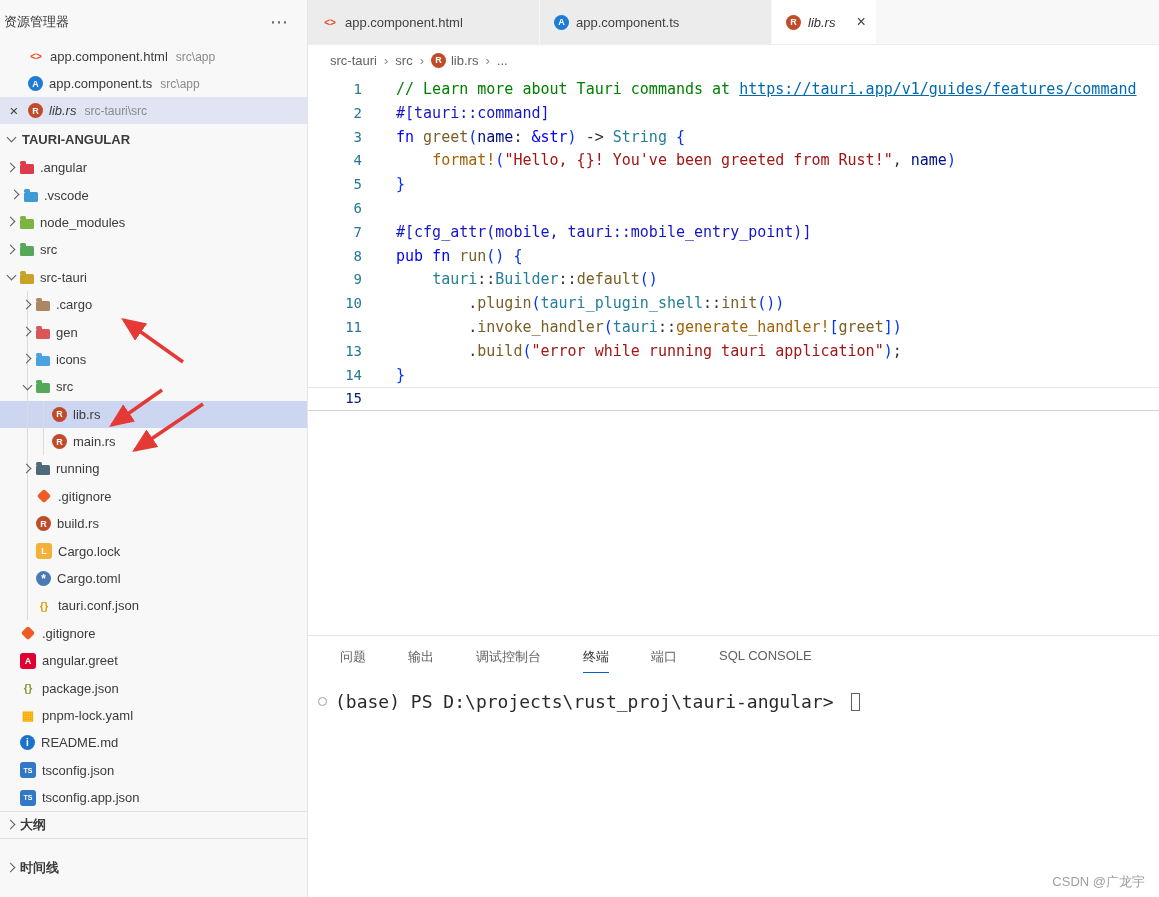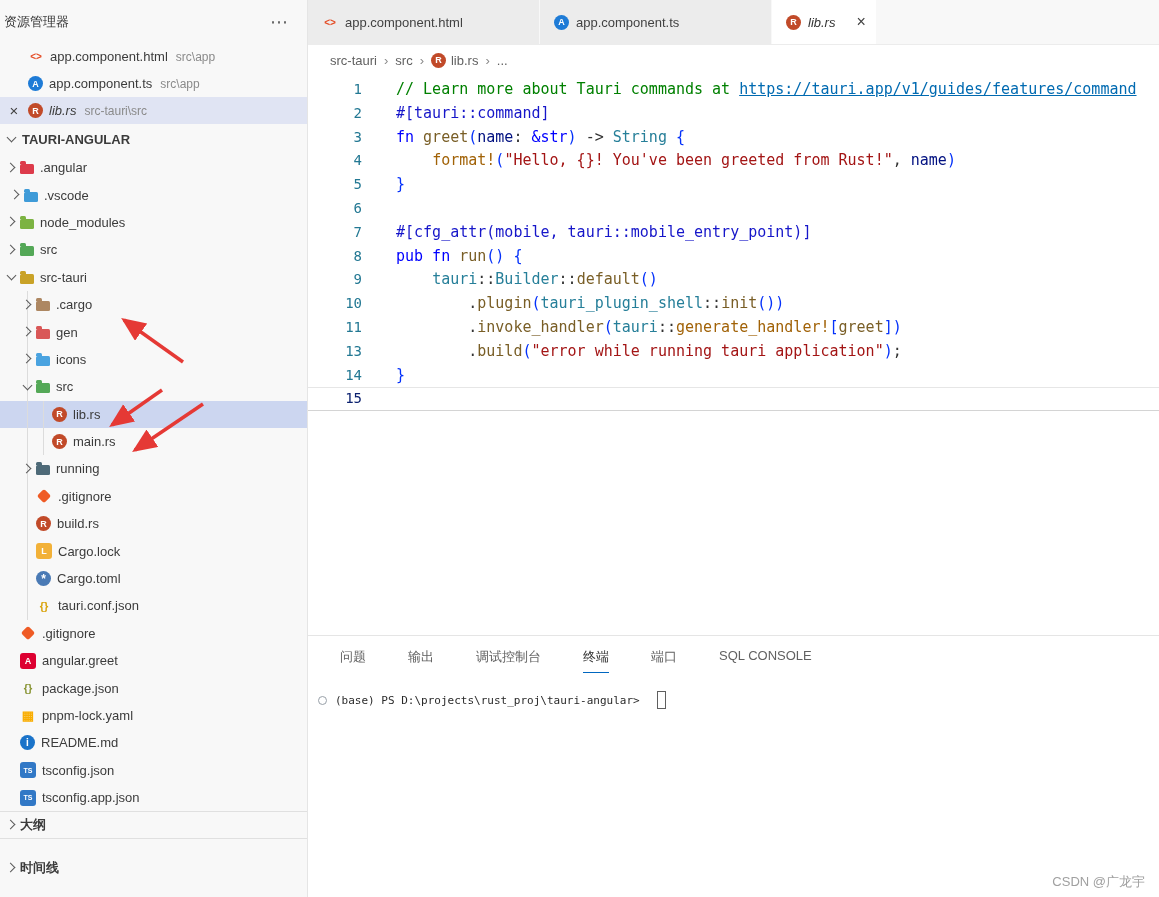--- a/index.html
+++ b/index.html
@@ -73,21 +73,21 @@
   .tk-kw{color:#0000ff} .tk-ty{color:#267f99} .tk-fn{color:#795e26}
   .tk-var{color:#001080} .tk-str{color:#a31515} .tk-mac{color:#a16207}
   .tk-attr{color:#1616c9} .tk-pu{color:#333} .tk-br{color:#0431fa}
 
   
   .panel { height:262px; flex:none; border-top:1px solid #e5e5e5; position:relative; background:#fff; }
   .panel-tabs { display:flex; gap:42px; padding:12px 0 0 32px; font-size:13px; }
   .panel-tab { padding-bottom:6px; color:#616161; cursor:pointer; white-space:nowrap; }
   .panel-tab.active { color:#333; border-bottom:1.5px solid #0067c0; }
   .terminal-line { display:flex; align-items:center; margin:18px 0 0 10px; gap:8px;
-                   font-family:"DejaVu Sans Mono", monospace; font-size:11px; color:#2a2a2a; }
+                   font-family:"DejaVu Sans Mono", monospace; font-size:18px; color:#2a2a2a; }
   .cmd-circle { width:9px; height:9px; flex:none; border:1.5px solid #98a0a8; border-radius:50%; }
   .cursor-box { width:9px; height:18px; border:1px solid #5f5f5f; margin-left:9px; }
   .watermark { position:absolute; right:14px; bottom:6px; color:#a0a0a0; font-size:13px; }
 
   
   .arrows { position:absolute; left:0; top:0; width:1159px; height:897px; pointer-events:none; z-index:40; }
 </style>
 </head>
 <body>
 

